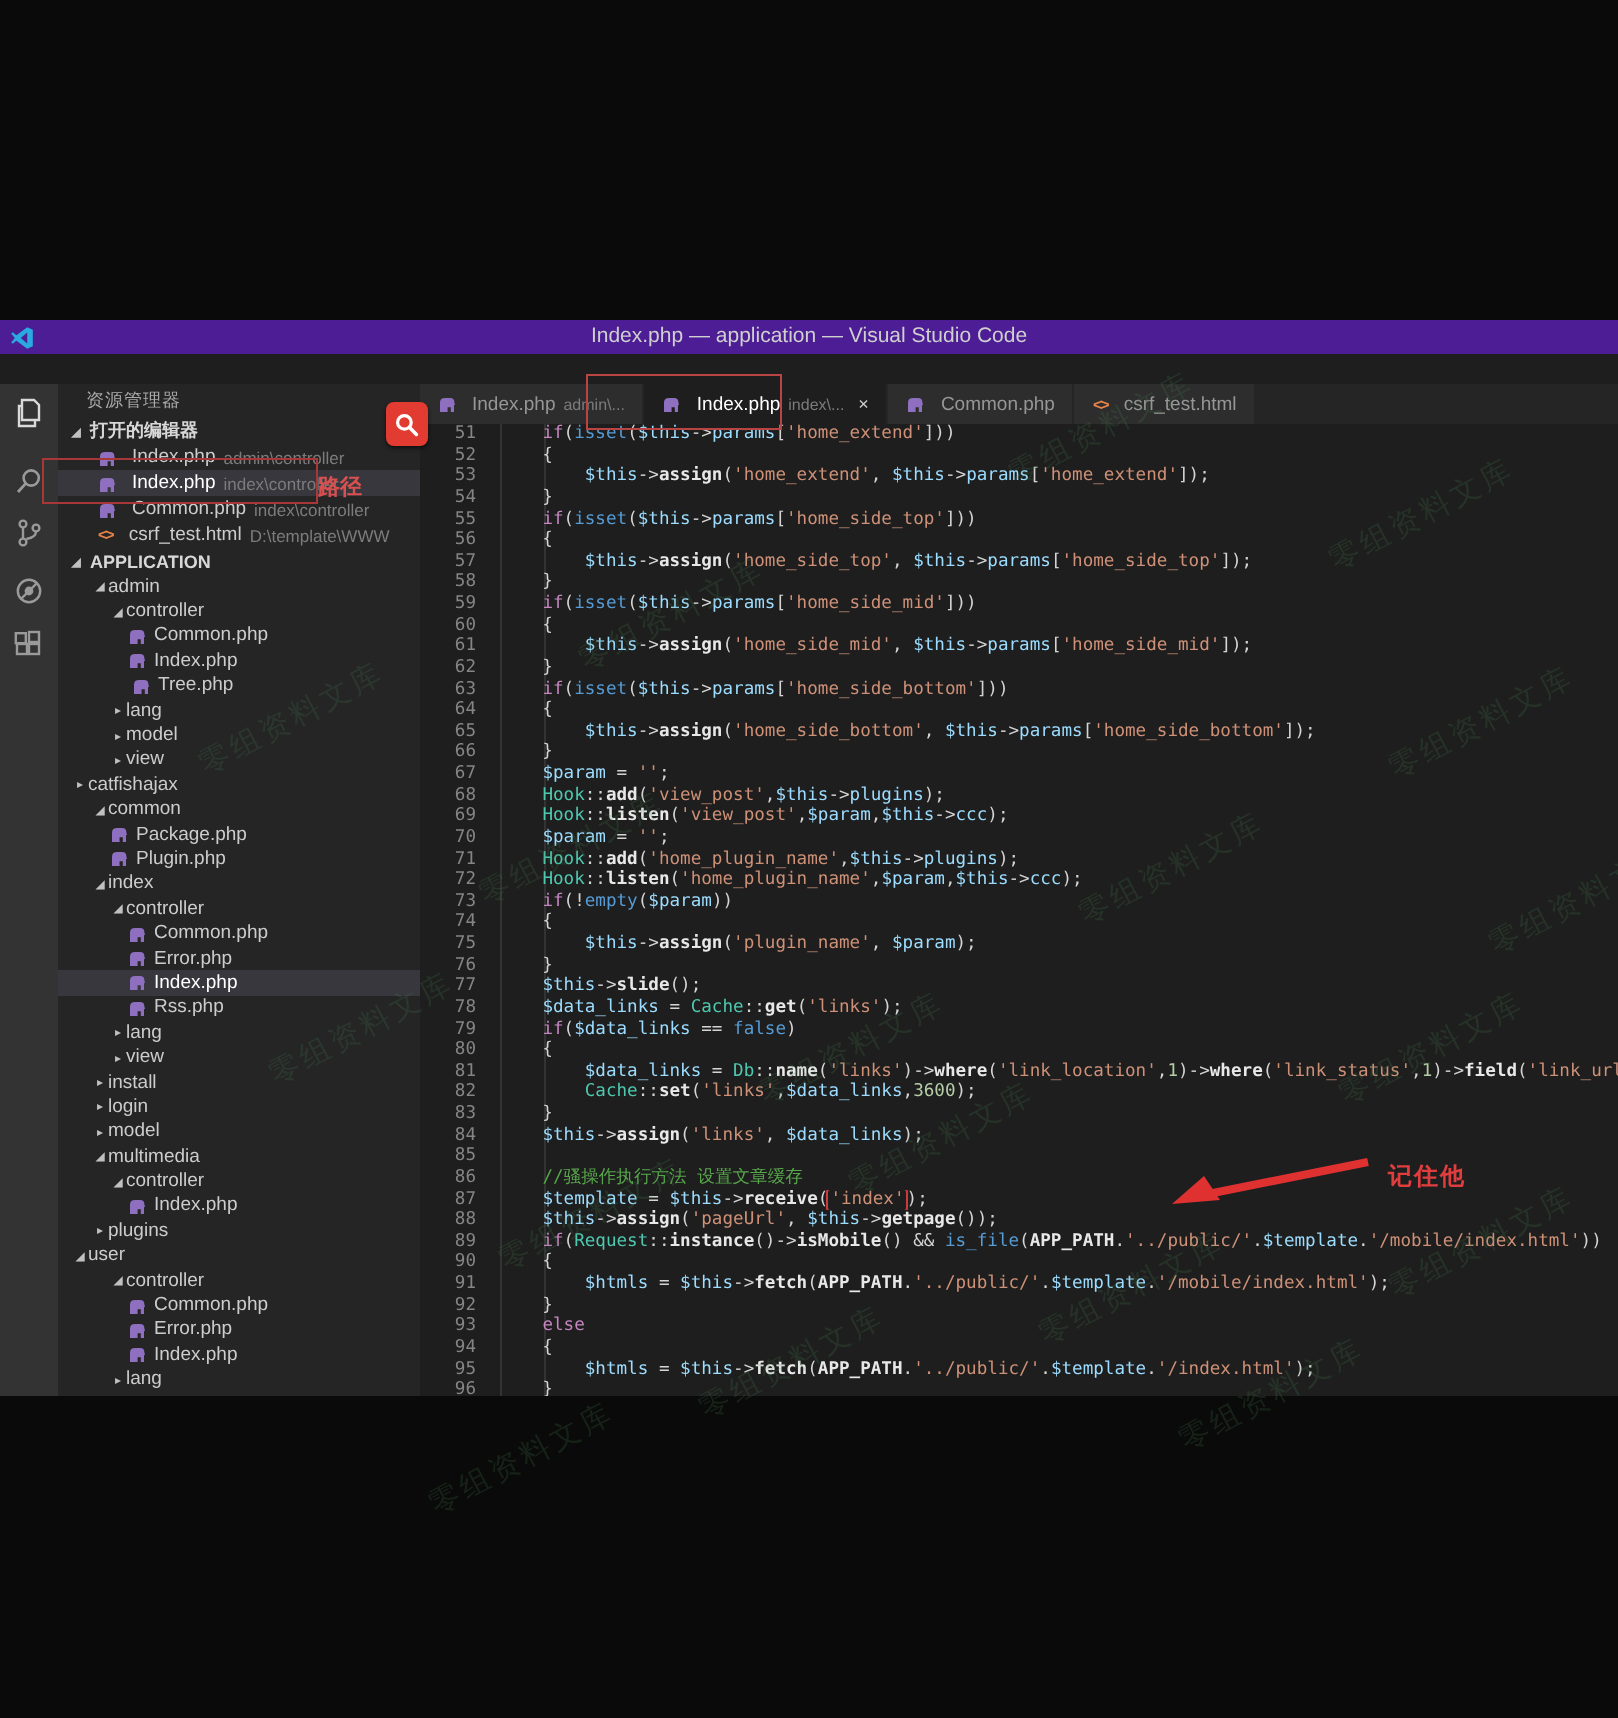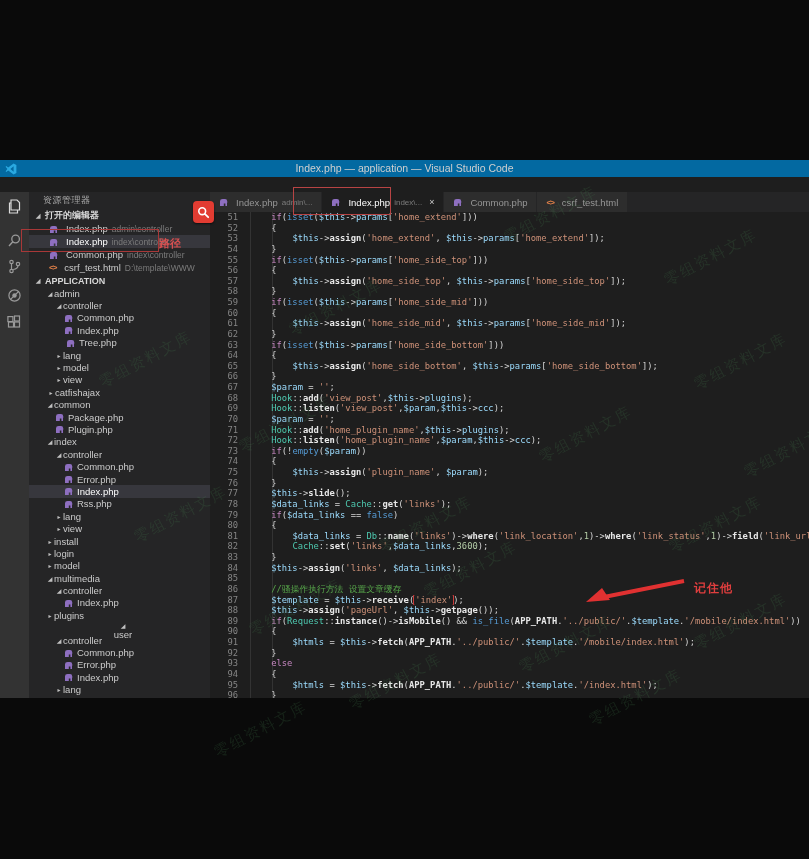--- a/index.html
+++ b/index.html
@@ -1,19 +1,19 @@
 <!DOCTYPE html>
 <html><head>
 <meta charset="utf-8">
 <style>
   html,body{margin:0;padding:0;background:#000;}
   #stage{position:relative;width:809px;height:859px;background:#0a0a0a;overflow:hidden;font-family:"Liberation Sans",sans-serif;}
   
   #vswindow{position:absolute;left:0;top:160px;width:809px;height:538px;background:#1e1e1e;overflow:hidden;}
-  #titlebar{height:17px;background:#0369a1;position:relative;display:flex;align-items:center;}
+  #titlebar{height:17px;background:#4c1d95;position:relative;display:flex;align-items:center;}
   #titlebar .vsicon{margin-left:5px;display:flex;}
   #titlebar .title{position:absolute;left:0;right:0;text-align:center;color:#cfcfcf;font-size:10.5px;line-height:17px;}
   #menubar{height:15px;background:#2b2b2b;display:flex;align-items:center;padding-left:3px;}
   .menu-item{color:#e6e6e6;font-size:9.5px;padding:0 6px;line-height:15px;cursor:default;}
   #mainarea{position:absolute;top:32px;left:0;right:0;bottom:0;display:flex;}
   
   #activitybar{width:29px;background:#333333;position:relative;flex:none;}
   .act-icon{position:absolute;left:7px;width:16px;height:16px;}
   
   #sidebar{width:181px;background:#252526;flex:none;color:#c5c5c5;position:relative;overflow:hidden;}
@@ -182,21 +182,21 @@
               <span>lang</span>
             </div>
             <div class="tree-row" style="padding-left: 26px;">
               <span class="twistie">▸</span>
               <span>model</span>
             </div>
             <div class="tree-row" style="padding-left: 26px;">
               <span class="twistie">▸</span>
               <span>view</span>
             </div>
-            <div class="tree-row" style="padding-left: 18px;">
+            <div class="tree-row" style="padding-left: 7px;">
               <span class="twistie">▸</span>
               <span>catfishajax</span>
             </div>
             <div class="tree-row" style="padding-left: 17px;">
               <span class="twistie">◢</span>
               <span>common</span>
             </div>
             <div class="tree-row" style="padding-left: 26px;">
               <span class="fico">
                 <svg width="9" height="8" viewBox="0 0 9 8">
@@ -286,21 +286,21 @@
                 <svg width="9" height="8" viewBox="0 0 9 8">
                   <path d="M1 8 V3.2 Q1 1 3.6 1 H6 Q8.2 1 8.2 3.2 L8.5 4.4 8 4.6 V8 H6.4 V5.6 H4.8 V8 Z" fill="#8e6fc0"></path>
                 </svg>
               </span>
               <span>Index.php</span>
             </div>
             <div class="tree-row" style="padding-left: 17px;">
               <span class="twistie">▸</span>
               <span>plugins</span>
             </div>
-            <div class="tree-row" style="padding-left: 7px; flex-direction: column;">
+            <div class="tree-row" style="padding-left: 7px;">
               <span class="twistie">◢</span>
               <span>user</span>
             </div>
             <div class="tree-row" style="padding-left: 26px;">
               <span class="twistie">◢</span>
               <span>controller</span>
             </div>
             <div class="tree-row" style="padding-left: 35px;">
               <span class="fico">
                 <svg width="9" height="8" viewBox="0 0 9 8">

